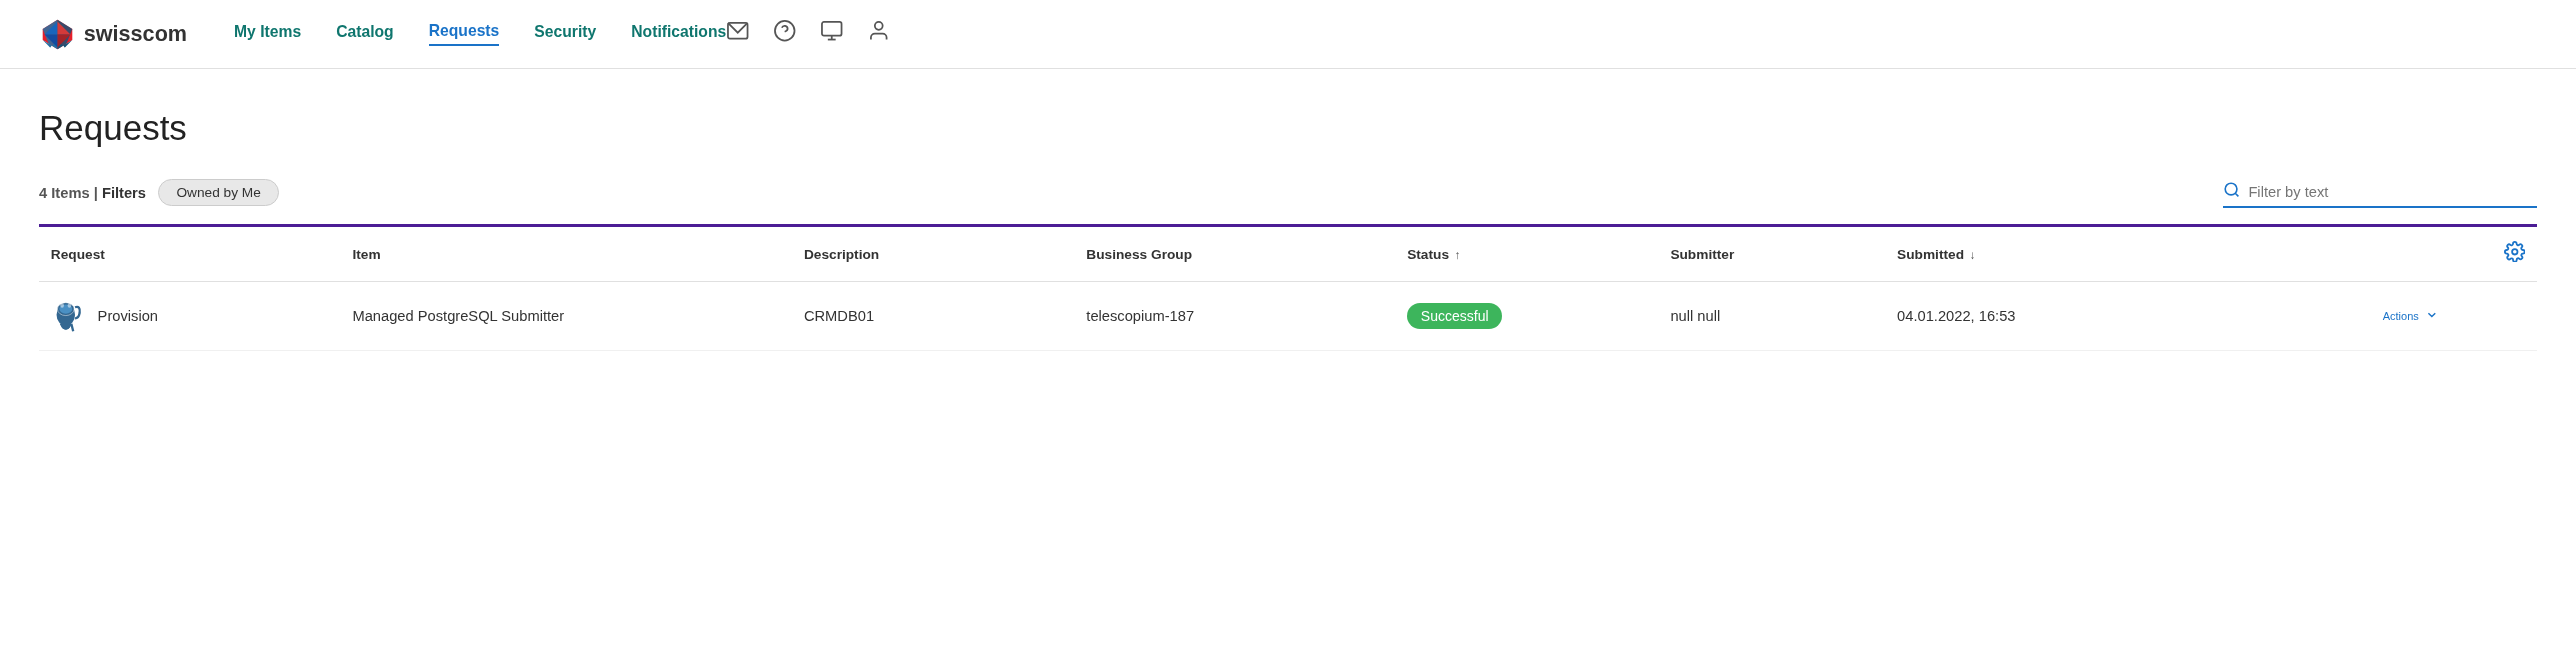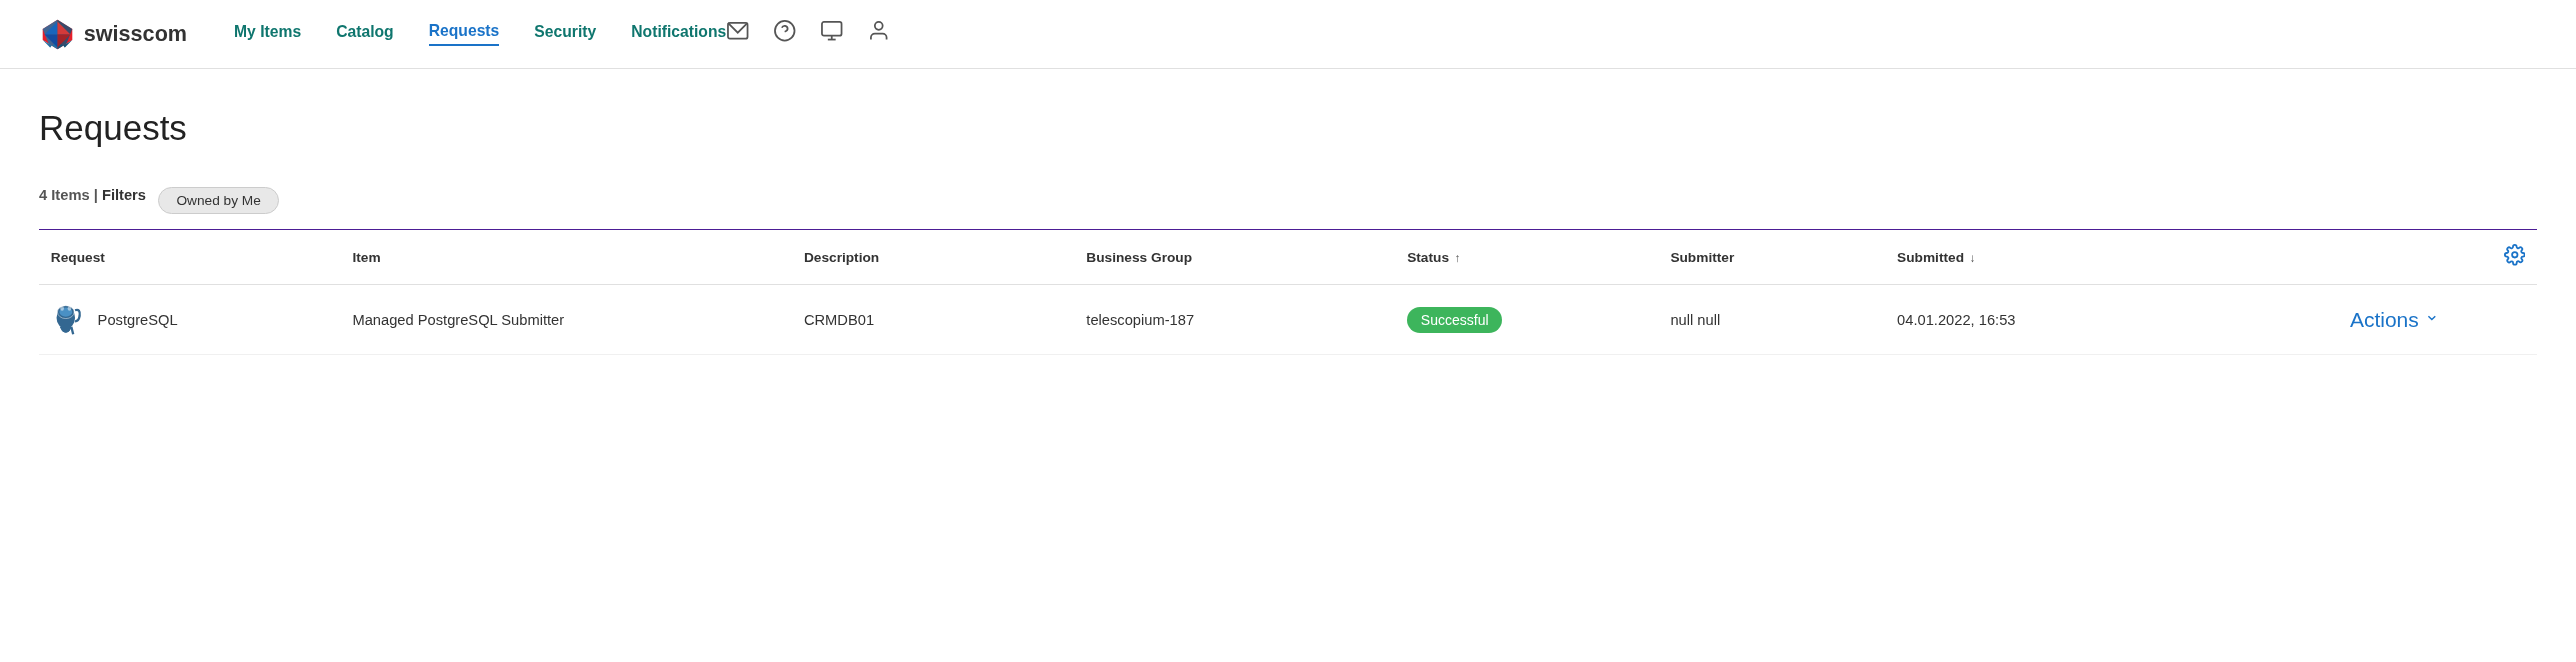--- a/index.html
+++ b/index.html
@@ -89,21 +89,20 @@
       font-weight: bold;
     }
     .filter-badge {
       background: #e8e8e8;
       border-radius: 19.6px;
       padding: 4.9px 17.6px;
       font-size: 13.7px;
       color: #333;
       cursor: pointer;
       border: 1px solid #ccc;
-      margin-top: 10px;
     }
     .search-box {
       display: flex;
       align-items: center;
       gap: 7.8px;
       border-bottom: 2px solid #1a73c8;
       padding: 3.9px 0;
       min-width: 314px;
     }
     .search-icon-wrapper {
@@ -115,21 +114,21 @@
       outline: none;
       font-size: 14.7px;
       color: #999;
       width: 100%;
       background: transparent;
     }
 
     
     .table-wrapper {
       width: 100%;
-      border-top: 1px solid #4c1d95;
+      border-top: 3px solid #4c1d95;
     }
     table {
       width: 100%;
       border-collapse: collapse;
     }
     thead tr {
       border-bottom: 1px solid #e0e0e0;
     }
     thead th {
       padding: 13.7px 11.8px;
@@ -186,21 +185,21 @@
 
     .actions-cell {
       text-align: right;
       display: flex;
       align-items: center;
       justify-content: flex-end;
       gap: 5.9px;
     }
     .actions-link {
       color: #1a73c8;
-      font-size: 21px;
+      font-size: 11px;
       font-weight: 500;
       cursor: pointer;
     }
     .chevron-down {
       color: #1a73c8;
       font-size: 11.8px;
     }
 
     .settings-icon {
       color: #1a73c8;
@@ -284,20 +283,29 @@
 
   <div class="toolbar">
     <div class="toolbar-left">
       <span class="items-count">
         <span>4 Items</span>
         <span> | </span>
         <span style="cursor:pointer;color:#333;">Filters</span>
       </span>
       <button class="filter-badge">Owned by Me</button>
     </div>
+    <div class="search-box">
+      <span class="search-icon-wrapper">
+        <svg width="17.6" height="17.6" viewBox="0 0 24 24" fill="none" stroke="#1a73c8" stroke-width="2.2" xmlns="http://www.w3.org/2000/svg">
+          <circle cx="11" cy="11" r="8"></circle>
+          <line x1="21" y1="21" x2="16.65" y2="16.65"></line>
+        </svg>
+      </span>
+      <input class="search-input" type="text" placeholder="Filter by text" style="">
+    </div>
   </div>
 
   <div class="table-wrapper">
     <table>
       <thead>
         <tr>
           <th class="col-request">
             <span>Request</span>
           </th>
           <th class="col-item">
@@ -339,21 +347,21 @@
               <svg class="request-icon" viewBox="0 0 40 40" xmlns="http://www.w3.org/2000/svg">
                 <ellipse cx="16" cy="18" rx="10" ry="12" fill="#336791"></ellipse>
                 <ellipse cx="16" cy="12" rx="9" ry="7" fill="#336791" stroke="#fff" stroke-width="0.5"></ellipse>
                 <ellipse cx="16" cy="12" rx="7" ry="5" fill="#4a90c4"></ellipse>
                 <path d="M26 10 Q32 8 31 16 Q30 22 26 22" fill="none" stroke="#336791" stroke-width="2.5"></path>
                 <ellipse cx="12" cy="8" rx="2" ry="2.5" fill="#fff" opacity="0.5"></ellipse>
                 <ellipse cx="20" cy="8" rx="2" ry="2.5" fill="#fff" opacity="0.5"></ellipse>
                 <path d="M10 28 Q12 34 16 34 Q20 34 22 28" fill="#336791" stroke="#336791" stroke-width="1"></path>
                 <line x1="22" y1="28" x2="24" y2="36" stroke="#336791" stroke-width="2.5"></line>
               </svg>
-              <span>PostgreSQL</span>
+              <span>Provision</span>
             </div>
           </td>
           <td class="col-item">Managed PostgreSQL Submitter</td>
           <td class="col-description">CRMDB01</td>
           <td class="col-business-group">telescopium-187</td>
           <td class="col-status">
             <span class="status-badge-success">Successful</span>
           </td>
           <td class="col-submitter">null null</td>
           <td class="col-submitted">04.01.2022, 16:53</td>

